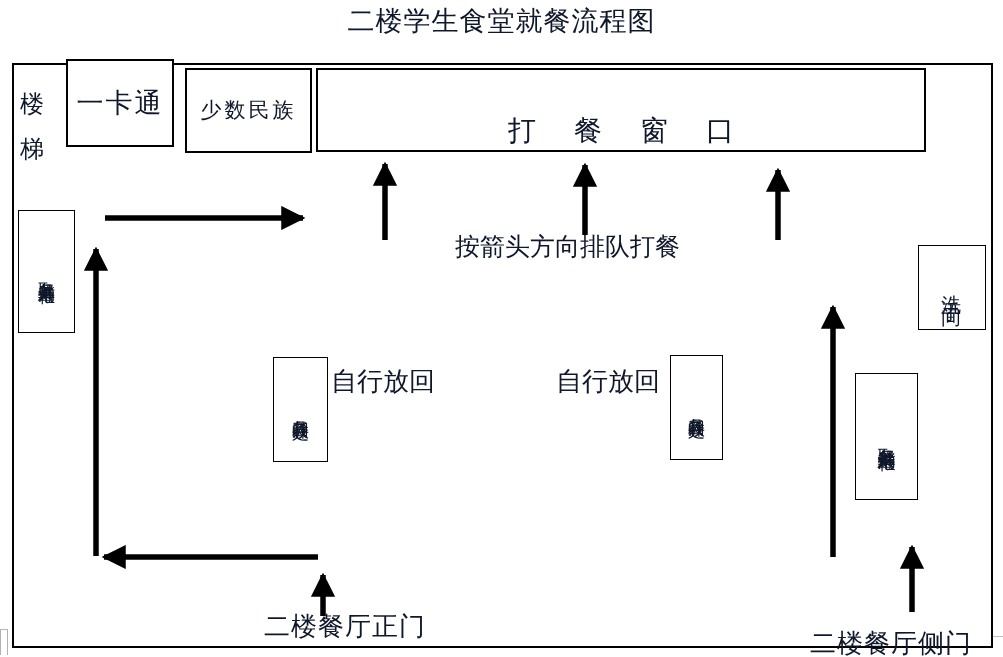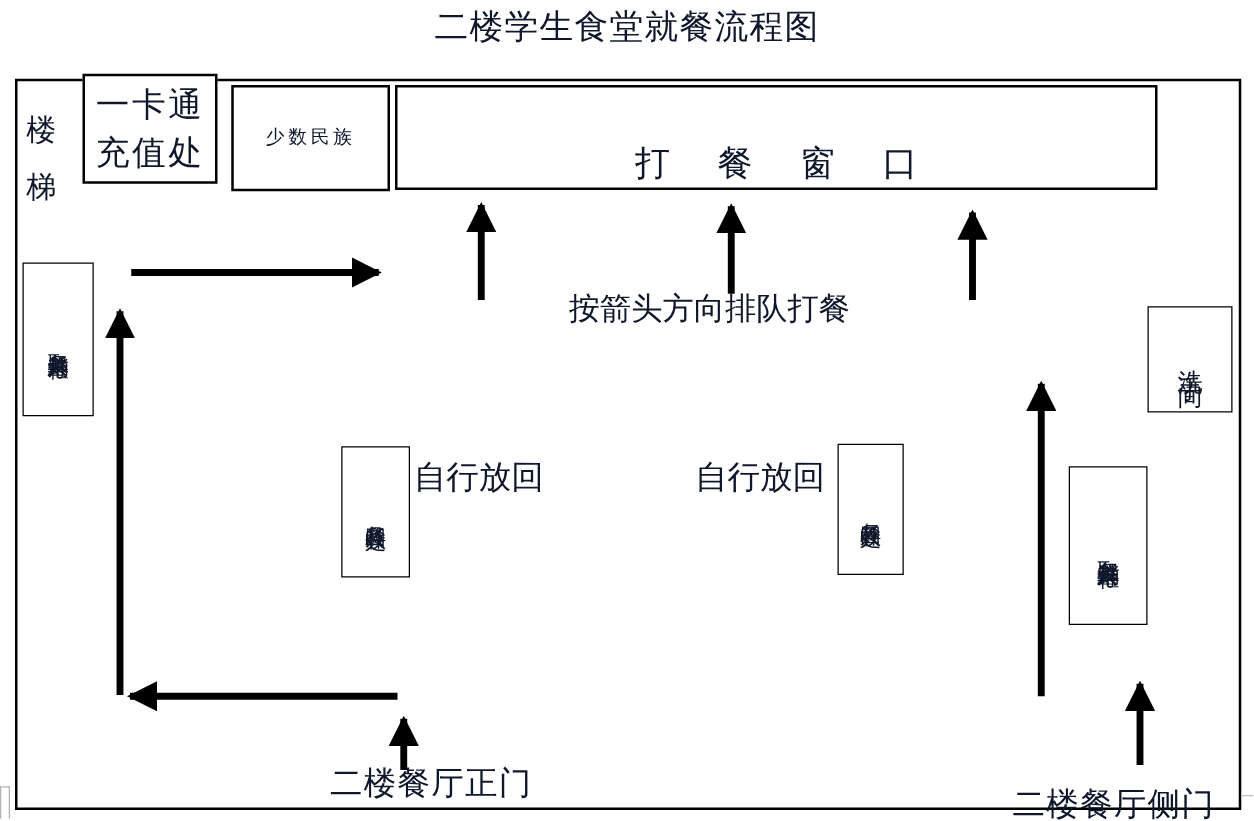--- a/index.html
+++ b/index.html
@@ -32,21 +32,21 @@
     writing-mode:vertical-rl;
     text-orientation:upright;
     white-space:nowrap;
   }
   .stairs{
     left:16px;top:72px;width:32px;height:130px;
     font-size:24px;
   }
   .stairs span{writing-mode:vertical-rl;text-orientation:upright;letter-spacing:46px;}
   .recharge{left:66px;top:59px;width:108px;height:88px;font-size:27px;line-height:1.42;letter-spacing:2px;}
-  .minority{left:185px;top:68px;width:127px;height:85px;font-size:15px;line-height:1.65;letter-spacing:3px;}
+  .minority{left:185px;top:68px;width:127px;height:85px;font-size:21px;line-height:1.65;letter-spacing:3px;}
   .window{
     left:316px;top:68px;width:610px;height:84px;
     font-size:28px;letter-spacing:38px;text-indent:38px;align-items:flex-end;
   }
   .cabinet-left{left:18px;top:210px;width:57px;height:123px;font-size:17px;letter-spacing:1px;}
   .recycle-left{left:273px;top:357px;width:55px;height:105px;font-size:17px;letter-spacing:1px;}
   .recycle-right{left:670px;top:355px;width:53px;height:105px;font-size:17px;letter-spacing:1px;}
   .restroom{left:918px;top:245px;width:68px;height:85px;font-size:20px;letter-spacing:6px;}
   .cabinet-right{left:855px;top:373px;width:63px;height:127px;font-size:18px;letter-spacing:1px;}
   .flabel{white-space:nowrap;}
@@ -71,21 +71,20 @@
 
   <div class="abs outer-border"></div>
 
   <div class="abs stairs">
     <span>楼梯</span>
   </div>
 
   <div class="abs node recharge">
     <div>
       <div>一卡通</div>
-      <div>充值处</div>
     </div>
   </div>
 
   <div class="abs node minority">
     <div>
       <div>少数民族</div>
     </div>
   </div>
 
   <div class="abs node window">

